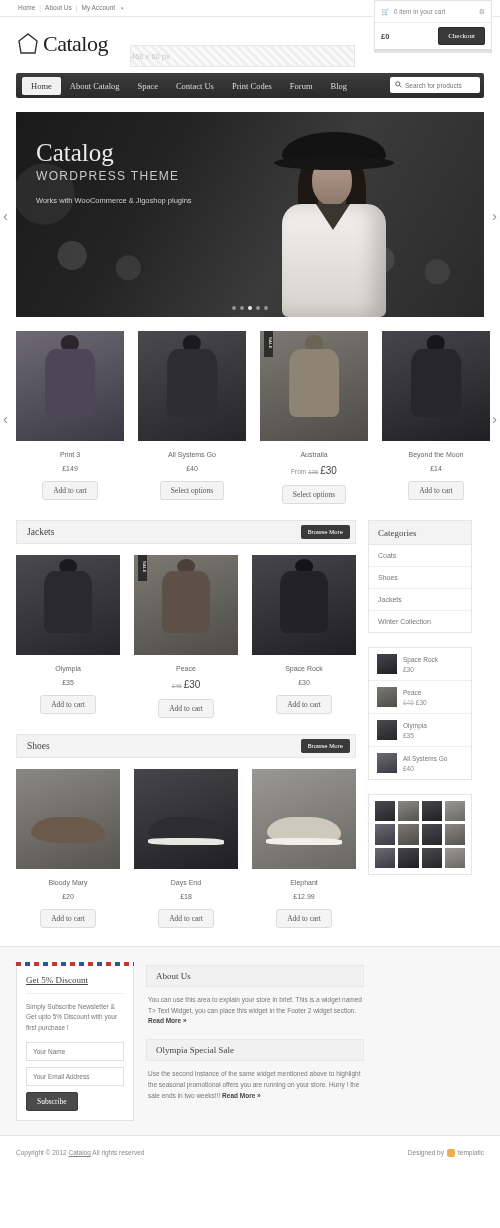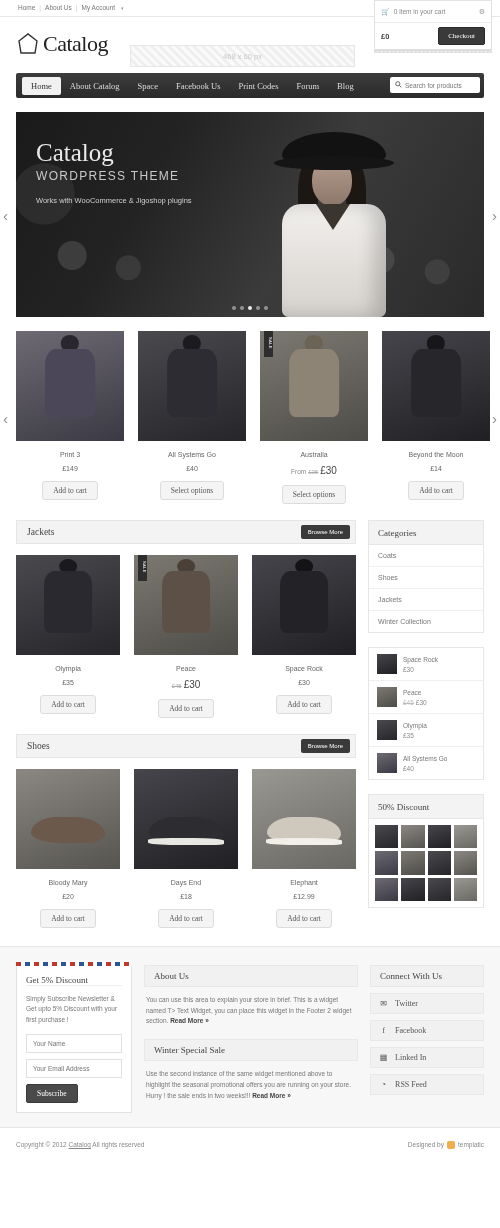--- a/index.html
+++ b/index.html
@@ -43,21 +43,21 @@
 
   
   .logorow { height: 56px; position: relative; }
   .logo { position: absolute; left: 16px; top: 14px; display: flex; align-items: center; }
   .logo-mark { width: 24px; height: 22px; position: relative; margin-right: 3px; }
   .logo-text { font-family: "Liberation Serif", serif; font-size: 22px; color: #222; letter-spacing: -0.5px; }
   .adbox {
     position: absolute; left: 130px; top: 28px; width: 225px; height: 22px;
     border: 1px solid #e6e6e6;
     background: repeating-linear-gradient(45deg, #fafafa 0 3px, #efefef 3px 6px);
-    display: flex; align-items: center; justify-content: center;
+    display: flex; align-items: center; 
     color: #c9c9c9; font-size: 7.5px;
   }
 
   
   .mainnav {
     margin: 0 16px; height: 25px;
     background: linear-gradient(180deg, #3c3c3c, #2b2b2b);
     border-radius: 2px; display: flex; align-items: center;
     padding-left: 6px; position: relative;
   }
@@ -152,21 +152,21 @@
   .torso { width: 46%; height: 62%; top: 16%; border-radius: 22% 22% 12% 12%; }
   .head { width: 17%; height: 15%; top: 4%; border-radius: 50%; }
   .shoe { position: absolute; left: 14%; bottom: 26%; width: 72%; height: 26%;
     border-radius: 40% 48% 26% 48% / 70% 75% 40% 45%; }
   .shoe-sole { position: absolute; left: 13%; bottom: 24%; width: 74%; height: 7%;
     border-radius: 30% 40% 18% 36%; background: #e9e7e2; }
 
   
   .content { margin: 16px 16px 0; display: flex; gap: 12px; align-items: flex-start; }
   .maincol { width: 340px; }
-  .sidecol { width: 116px; }
+  .sidecol { width: 104px; }
 
   .secbar {
     height: 24px; background: #f3f3f3; border: 1px solid #e6e6e6;
     display: flex; align-items: center; justify-content: space-between;
     padding: 0 5px 0 10px;
   }
   .sectitle { font-family: "Liberation Serif", serif; font-size: 9.5px; color: #444; }
   .browse {
     background: #3a3a3a; color: #fff; border: 0; font-size: 6px;
     padding: 4px 7px; border-radius: 2px; cursor: pointer;
@@ -201,21 +201,21 @@
     padding: 18px 16px 14px; display: flex; gap: 12px; align-items: flex-start;
   }
   .fcol1 { width: 118px; }
   .fcol2 { width: 218px; }
   .fcol3 { width: 116px; }
   .newsbox { border: 1px solid #e2e2e2; background: #fff; padding: 9px; position: relative; }
   .airmail {
     position: absolute; left: -1px; right: -1px; top: -4px; height: 4px;
     background: repeating-linear-gradient(90deg, #c0392b 0 5px, #fff 5px 9px, #2b5797 9px 14px, #fff 14px 18px);
   }
-  .newstitle { font-family: "Liberation Serif", serif; font-size: 9px; color: #444; padding-bottom: 0; border-bottom: 1px solid #eee; }
+  .newstitle { font-family: "Liberation Serif", serif; font-size: 9px; color: #444; padding-bottom: 8px; border-bottom: 1px solid #eee; text-decoration: underline; }
   .newsdesc { font-size: 6.5px; color: #777; line-height: 1.6; margin: 8px 0 9px; }
   .finput {
     width: 100%; border: 1px solid #e0e0e0; background: #fff; font-size: 6.5px;
     color: #bbb; padding: 5px 6px; margin-bottom: 6px; outline: 0;
     font-family: "Liberation Sans", sans-serif;
   }
   .subbtn {
     background: #4a4a4a; color: #fff; border: 1px solid #3a3a3a; border-radius: 2px;
     font-family: "Liberation Serif", serif; font-size: 7.5px; padding: 4px 10px; cursor: pointer;
   }
@@ -282,21 +282,21 @@
     </div>
     <div class="adbox">
       <span>468 x 60 px</span>
     </div>
   </div>
 
   <div class="mainnav">
     <a class="navitem active">Home</a>
     <a class="navitem">About Catalog</a>
     <a class="navitem">Space</a>
-    <a class="navitem">Facebook Us</a>
+    <a class="navitem">Contact Us</a>
     <a class="navitem">Print Codes</a>
     <a class="navitem">Forum</a>
     <a class="navitem">Blog</a>
     <div class="searchwrap">
       <span class="search-glyph">
         <svg width="7" height="7" viewBox="0 0 10 10">
             <circle cx="4" cy="4" r="3" fill="none" stroke="#666" stroke-width="1.4"></circle>
             <line x1="6.2" y1="6.2" x2="9" y2="9" stroke="#666" stroke-width="1.4"></line>
           </svg>
       </span>
@@ -516,21 +516,20 @@
               <div class="pi pi-bg1"></div>
             </div>
           <div>
             <div class="bs-name">All Systems Go</div>
             <div class="bs-price">£40</div>
           </div>
         </div>
       </div>
 
       <div class="widget">
-        <div class="wtitle">50% Discount</div>
         <div class="thumbgrid">
           <div class="tg">
               <div class="pi pi-bg2"></div>
             </div>
           <div class="tg">
               <div class="pi pi-bg5"></div>
             </div>
           <div class="tg">
               <div class="pi pi-bg4"></div>
             </div>
@@ -578,48 +577,27 @@
         <button class="subbtn">Subscribe</button>
       </div>
     </div>
 
     <div class="fcol2">
       <div class="fwtitle">About Us</div>
       <div class="fwbody">
         <span>You can use this area to explain your store in brief. This is a widget named T&gt; Text Widget, you can place this widget in the Footer 2 widget section.</span>
         <b>Read More »</b>
       </div>
-      <div class="fwtitle" style="margin-top:12px">Winter Special Sale</div>
+      <div class="fwtitle" style="margin-top:12px">Olympia Special Sale</div>
       <div class="fwbody">
         <span>Use the second instance of the same widget mentioned above to highlight the seasonal promotional offers you are running on your store. Hurry ! the sale ends in two weeks!!!</span>
         <b>Read More »</b>
       </div>
     </div>
 
-    <div class="fcol3">
-      <div class="fwtitle">Connect With Us</div>
-      <ul class="sociallist">
-        <li>
-          <span class="sicon">✉</span>
-          <span>Twitter</span>
-        </li>
-        <li>
-          <span class="sicon">f</span>
-          <span>Facebook</span>
-        </li>
-        <li>
-          <span class="sicon">▦</span>
-          <span>Linked In</span>
-        </li>
-        <li>
-          <span class="sicon">◔</span>
-          <span>RSS Feed</span>
-        </li>
-      </ul>
-    </div>
   </div>
 
   <div class="copyrow">
     <div class="copytext">
       <span>Copyright © 2012</span>
       <u>Catalog</u>
       <span>All rights reserved</span>
     </div>
     <div class="designed">
       <span>Designed by</span>

